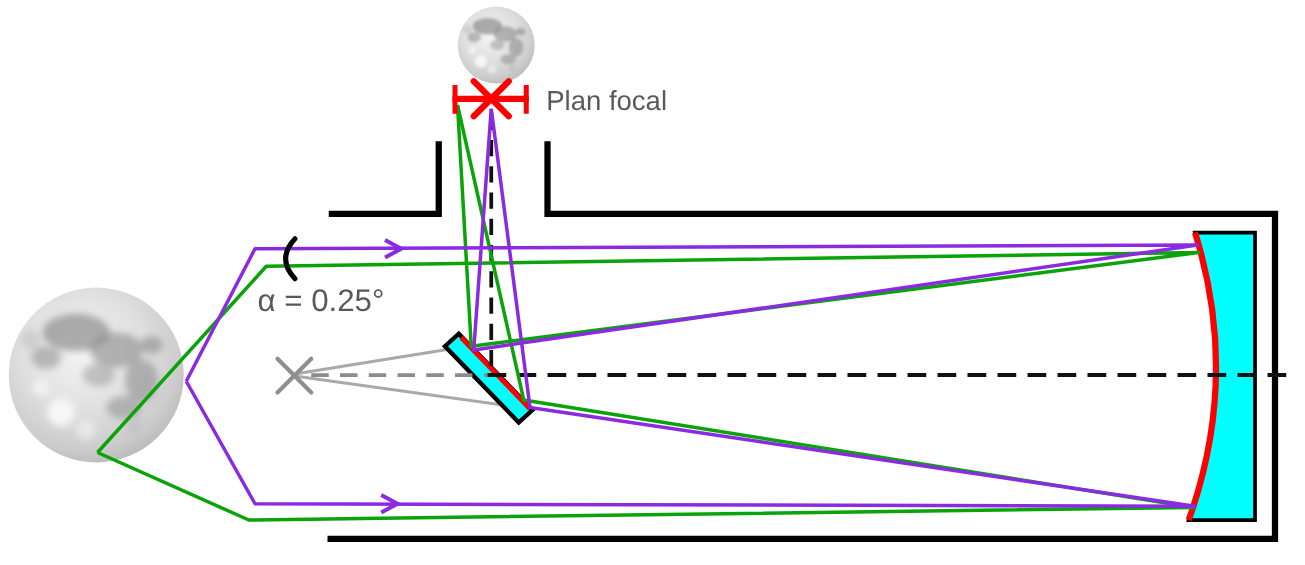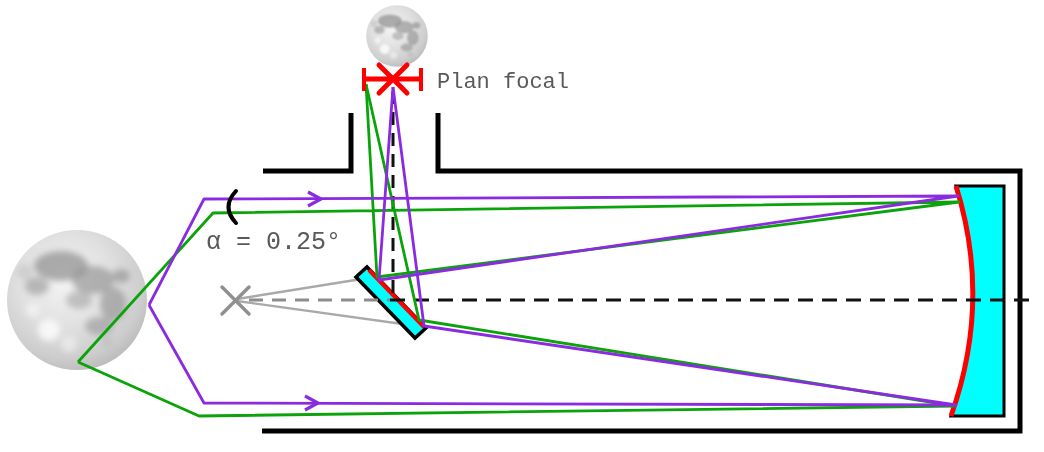--- a/index.html
+++ b/index.html
@@ -1,17 +1,17 @@
 <!DOCTYPE html>
 <html><head>
 <meta charset="utf-8">
 <style>
   html,body{margin:0;padding:0;background:#ffffff;}
   .stage{position:relative;width:1044px;height:452px;background:#ffffff;overflow:hidden;
-         font-family:Liberation Mono, monospace;}
+         font-family:Liberation Sans, sans-serif;}
   svg{position:absolute;left:0;top:0;}
   .tube{fill:none;stroke:#000000;stroke-width:5;}
   .mirror-body{stroke:#000000;stroke-width:3;}
   .sec-body{stroke:#000000;stroke-width:3.5;}
   .red5{fill:none;stroke-width:5;}
   .red4{fill:none;stroke-width:4;}
   .ray{fill:none;stroke-width:2.8;stroke-linejoin:round;}
   .arrowhead{fill:none;stroke-width:3.2;stroke-linejoin:miter;}
   .gray-line{fill:none;stroke-width:2.4;}
   .xmark{stroke-width:3.4;stroke-linecap:round;}

